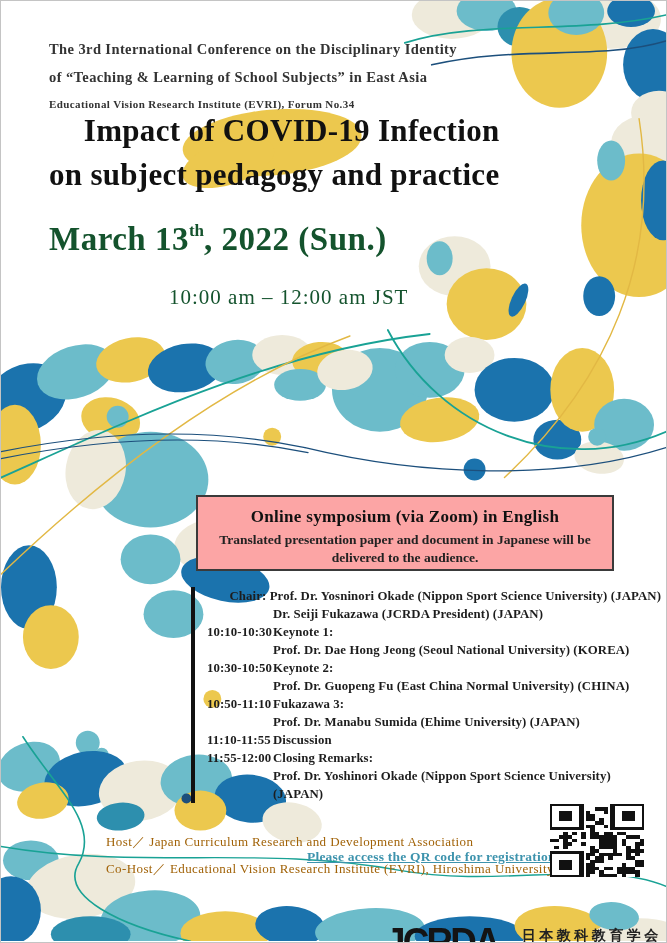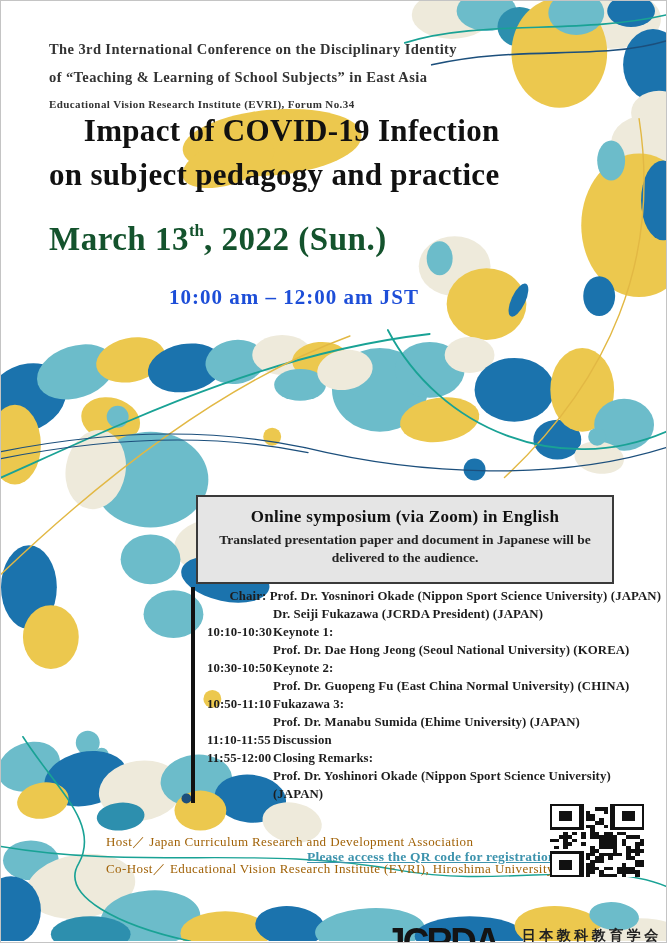--- a/index.html
+++ b/index.html
@@ -13,24 +13,24 @@
 
   .hdr{left:48px;top:34px;font-weight:bold;color:#333;letter-spacing:.4px;}
   .hdr .h1,.hdr .h2{font-size:14.5px;line-height:28px;}
   .hdr .h3{font-size:11px;line-height:26px;}
 
   .title{left:48px;top:108px;font-size:31px;font-weight:bold;color:#111;
          line-height:44px;letter-spacing:.3px;text-align:right;}
 
   .date{left:48px;top:220px;font-size:33px;font-weight:bold;color:#14532d;letter-spacing:.5px;}
   .date sup{font-size:17px;vertical-align:14px;letter-spacing:0;}
-  .time{left:168px;top:284px;font-size:21px;font-weight:bold;color:#1d4ed8;letter-spacing:1px;}
-
-  .sympbox{left:195px;top:494px;width:402px;height:62px;background:#e5e5e5;
-           border:2px solid #3a3a3a;text-align:center;padding:10px 6px 13px 6px;}
+  .time{left:168px;top:284px;font-size:21px;font-weight:normal;color:#14532d;letter-spacing:1px;}
+
+  .sympbox{left:195px;top:494px;width:402px;height:62px;background:#fca5a5;
+           border:2px solid #3a3a3a;text-align:center;padding:10px 6px 0 6px;}
   .sympbox .bt{font-size:17px;font-weight:bold;color:#111;letter-spacing:.3px;}
   .sympbox .bb{font-size:13.5px;font-weight:bold;color:#222;line-height:18px;margin-top:4px;}
 
   .schedule{left:190px;top:586px;width:470px;border-left:4px solid #111;
             padding-left:12px;box-sizing:border-box;}
   .srow{display:grid;grid-template-columns:66px 1fr;font-size:12.8px;
         font-weight:bold;line-height:18px;color:#1d1d1d;letter-spacing:.1px;}
   .srow .full{grid-column:1 / span 2;text-align:right;}
 
   .host{left:105px;top:827px;font-size:13px;color:#a16207;letter-spacing:.4px;line-height:27px;}

